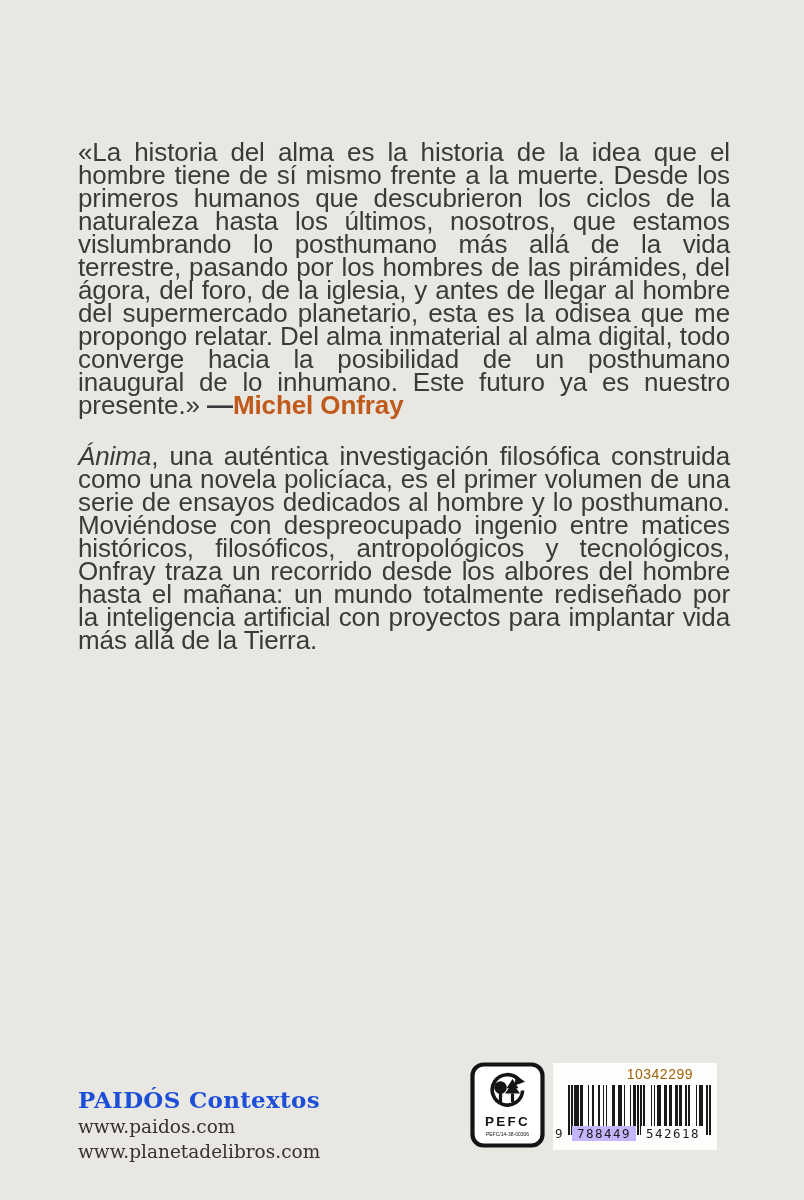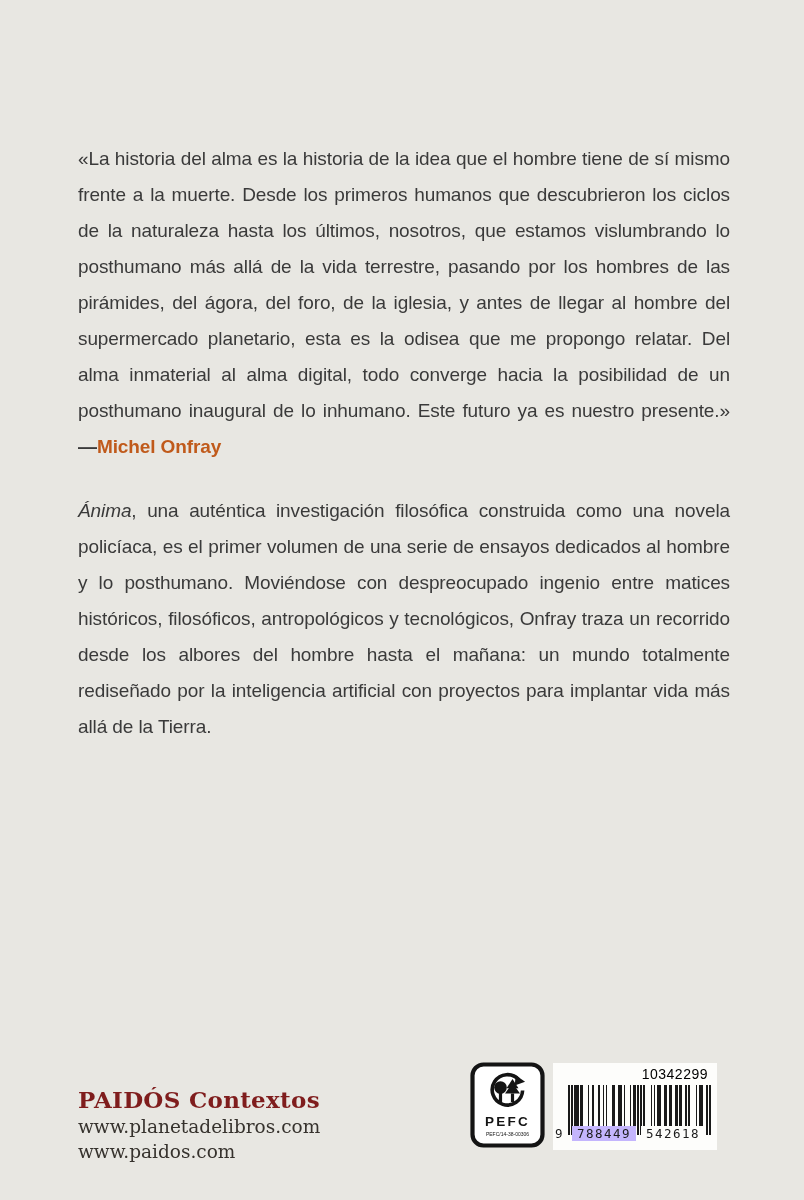--- a/index.html
+++ b/index.html
@@ -14,45 +14,45 @@
     width:804px;height:1200px;
     background:var(--bg);
     overflow:hidden;
     font-family:"Liberation Sans",sans-serif;
     color:var(--ink);
   }
   .copy{
     position:absolute;left:78px;top:141px;width:652px;
   }
   .quote-paragraph,.synopsis-paragraph{
-    font-size:19px;line-height:36px;
+    font-size:26px;line-height:23px;
     letter-spacing:-0.1px;
     text-align:justify;
     color:var(--ink);
   }
   .synopsis-paragraph{margin-top:28px;}
   .quote-dash{color:var(--ink);font-weight:bold;}
   .quote-author{color:var(--accent);font-weight:bold;}
   .synopsis-lead{font-style:italic;}
   .imprint{
     position:absolute;left:78px;top:1085px;
     font-family:"DejaVu Serif",serif;color:#2e2a26;
   }
   .imprint-collection{
-    font-size:23px;font-weight:bold;line-height:30px;letter-spacing:0.3px;color:#7f1d1d;
+    font-size:23px;font-weight:bold;line-height:30px;letter-spacing:0.3px;color:#1d4ed8;
   }
   .imprint-site{font-size:18.5px;line-height:24.5px;color:#36322d;}
   .pefc-badge{position:absolute;left:470px;top:1062px;width:75px;height:86px;}
   .barcode-box{
     position:absolute;left:553px;top:1063px;width:164px;height:87px;
     background:#fdfdfb;
   }
   .bc-number{
     text-align:right;font-size:14px;line-height:15px;
-    padding:4px 9px 0 0;color:#000000;letter-spacing:0.5px;
+    padding:4px 24px 0 0;color:#a16207;letter-spacing:0.5px;
   }
   .bc-bars-wrap{position:relative;width:160px;height:62px;margin:3px auto 0;}
   .bc-bars{position:absolute;left:13px;top:0;display:flex;height:50px;align-items:flex-start;}
   .module{flex:0 0 1.5px;height:42px;}
   .module.bar{background:#191919;}
   .module.tall{height:50px;}
   .bc-digits{
     position:absolute;top:40px;left:0;right:0;height:15px;
     font-family:"DejaVu Sans Mono",monospace;font-size:12.5px;color:#1c1c1c;
   }
@@ -66,22 +66,22 @@
 <div class="page">
 
   <div class="copy">
     <p class="quote-paragraph"><span>«La historia del alma es la historia de la idea que el hombre tiene de sí mismo frente a la muerte. Desde los primeros humanos que descubrieron los ciclos de la naturaleza hasta los últimos, nosotros, que estamos vislumbrando lo posthumano más allá de la vida terrestre, pasando por los hombres de las pirámides, del ágora, del foro, de la iglesia, y antes de llegar al hombre del supermercado planetario, esta es la odisea que me propongo relatar. Del alma inmaterial al alma digital, todo converge hacia la posibilidad de un posthumano inaugural de lo inhumano. Este futuro ya es nuestro presente.»</span><span class="quote-dash"> —</span><span class="quote-author">Michel Onfray</span></p>
 
     <p class="synopsis-paragraph"><span class="synopsis-lead">Ánima</span><span>, una auténtica investigación filosófica construida como una novela policíaca, es el primer volumen de una serie de ensayos dedicados al hombre y lo posthumano. Moviéndose con despreocupado ingenio entre matices históricos, filosóficos, antropológicos y tecnológicos, Onfray traza un recorrido desde los albores del hombre hasta el mañana: un mundo totalmente rediseñado por la inteligencia artificial con proyectos para implantar vida más allá de la Tierra.</span></p>
   </div>
 
   <div class="imprint">
     <div class="imprint-collection">PAIDÓS Contextos</div>
+    <div class="imprint-site">www.paidos.com</div>
     <div class="imprint-site">www.planetadelibros.com</div>
-    <div class="imprint-site">www.paidos.com</div>
   </div>
 
   <svg class="pefc-badge" viewBox="0 0 75 86" xmlns="http://www.w3.org/2000/svg">
     <rect x="2.5" y="2.5" width="70" height="81" rx="11" fill="#ffffff" stroke="#141414" stroke-width="4.2"></rect>
     <g transform="translate(37.5,30)">
       <path d="M 11.3,-12.2 A 15.2,15.2 0 1 0 15.1,-1.5" fill="none" stroke="#141414" stroke-width="3.6"></path>
       <polygon points="8.2,-16.8 17.6,-10.2 7.2,-6.6" fill="#141414"></polygon>
       <circle cx="-7" cy="-4.5" r="6.3" fill="#141414"></circle>
       <rect x="-8.6" y="-0.5" width="3.2" height="10.5" fill="#141414"></rect>
       <polygon points="5,-13 11,-3.8 -1,-3.8" fill="#141414"></polygon>

